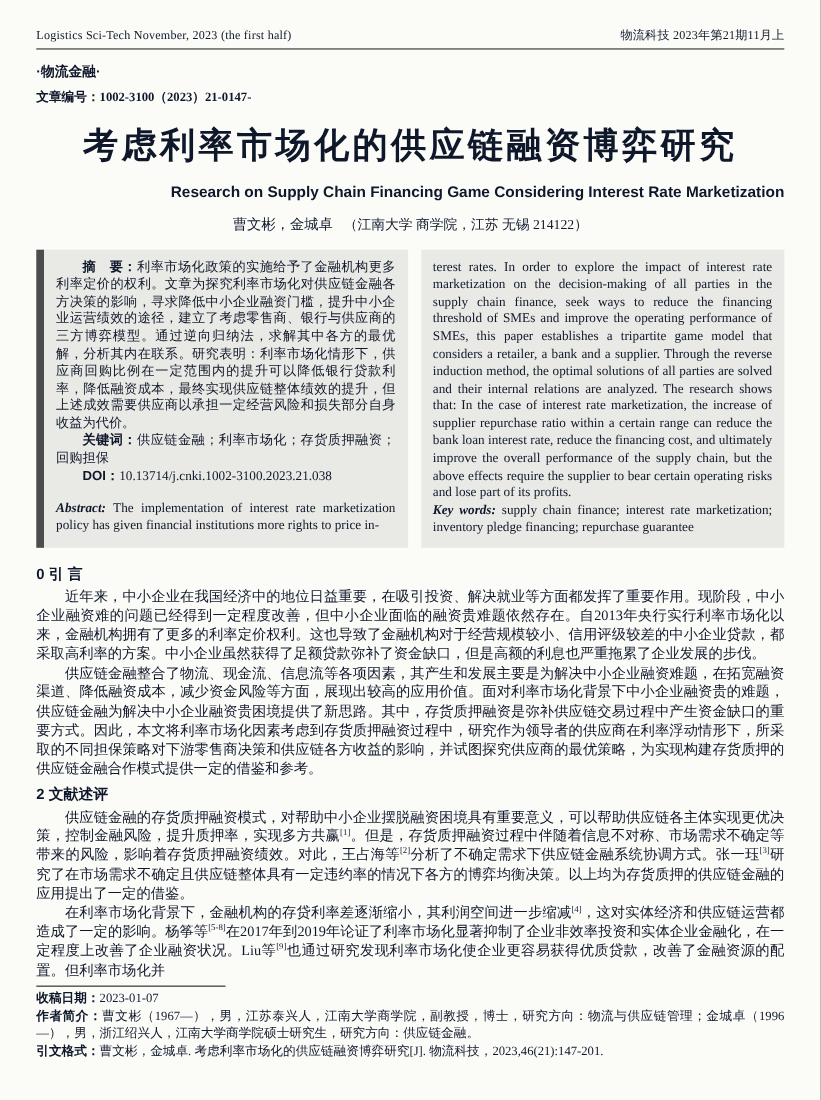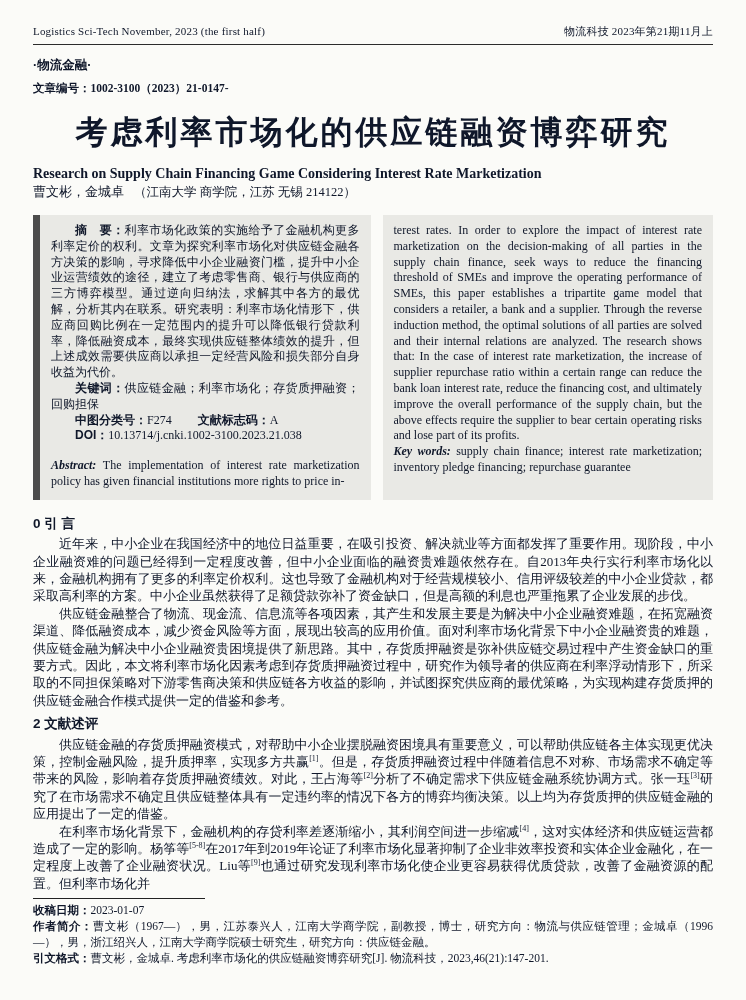--- a/index.html
+++ b/index.html
@@ -22,23 +22,23 @@
   .head-rule { border-top:1.5px solid #2c2c2c; margin-top:5px; }
 
   .column-label { margin-top:12px; font-size:12.5px; font-weight:bold;
     font-family:"Liberation Sans","DejaVu Sans",sans-serif; }
   .article-no { margin-top:7px; font-size:11.5px; font-weight:bold; }
   .article-no .lbl { font-family:"Liberation Sans","DejaVu Sans",sans-serif; }
 
   
   .title-cn { margin-top:15px; text-align:center; font-size:32px; font-weight:bold;
     letter-spacing:3px; font-family:"Liberation Sans","DejaVu Sans",sans-serif; }
-  .title-en { margin-top:11px; text-align:left; font-size:14px; font-weight:bold;
-    font-family:Liberation Serif, serif; }
-  .authors-cn { margin-top:1px; font-size:13px; }
+  .title-en { margin-top:11px; text-align:right; font-size:14px; font-weight:bold;
+    font-family:Liberation Sans, sans-serif; }
+  .authors-cn { margin-top:13px; text-align:center; font-size:13px; }
   .authors-cn .affil { margin-left:10px; font-size:12.5px; }
   .authors-en { margin-top:7px; text-align:center; font-size:12px; }
   .authors-en .affil { font-style:italic; margin-left:8px; }
 
   
   .abstract-box { display:flex; gap:12px; margin-top:14px; align-items:stretch; }
   .abs-col { flex:1; background:#e9e9e5; padding:8px 11px 10px 11px;
     font-size:12px; line-height:15.8px; text-align:justify; }
   .abs-col.left-col { border-left:7px solid #4c4c4c; }
   .abs-col p { margin:0; }
@@ -86,23 +86,20 @@
 
   <section class="abstract-box">
     <div class="abs-col left-col">
       <p class="indent">
         <span class="lbl">摘　要：</span><span>利率市场化政策的实施给予了金融机构更多利率定价的权利。文章为探究利率市场化对供应链金融各方决策的影响，寻求降低中小企业融资门槛，提升中小企业运营绩效的途径，建立了考虑零售商、银行与供应商的三方博弈模型。通过逆向归纳法，求解其中各方的最优解，分析其内在联系。研究表明：利率市场化情形下，供应商回购比例在一定范围内的提升可以降低银行贷款利率，降低融资成本，最终实现供应链整体绩效的提升，但上述成效需要供应商以承担一定经营风险和损失部分自身收益为代价。</span>
       </p>
       <p class="indent">
         <span class="lbl">关键词：</span><span>供应链金融；利率市场化；存货质押融资；回购担保</span>
       </p>
       <p class="indent">
-        <span class="lbl">中图分类号：</span><span>F274</span><span class="clc-gap"></span><span class="lbl">文献标志码：</span><span>A</span>
-      </p>
-      <p class="indent">
         <span class="lbl">DOI：</span><span>10.13714/j.cnki.1002-3100.2023.21.038</span>
       </p>
       <p class="abs-en-start">
         <span class="lbl-en">Abstract:</span> <span>The implementation of interest rate marketization policy has given financial institutions more rights to price in-</span>
       </p>
     </div>
     <div class="abs-col right-col">
       <p>terest rates. In order to explore the impact of interest rate marketization on the decision-making of all parties in the supply chain finance, seek ways to reduce the financing threshold of SMEs and improve the operating performance of SMEs, this paper establishes a tripartite game model that considers a retailer, a bank and a supplier. Through the reverse induction method, the optimal solutions of all parties are solved and their internal relations are analyzed. The research shows that: In the case of interest rate marketization, the increase of supplier repurchase ratio within a certain range can reduce the bank loan interest rate, reduce the financing cost, and ultimately improve the overall performance of the supply chain, but the above effects require the supplier to bear certain operating risks and lose part of its profits.</p>
       <p>
         <span class="lbl-en">Key words:</span> <span>supply chain finance; interest rate marketization; inventory pledge financing; repurchase guarantee</span>

